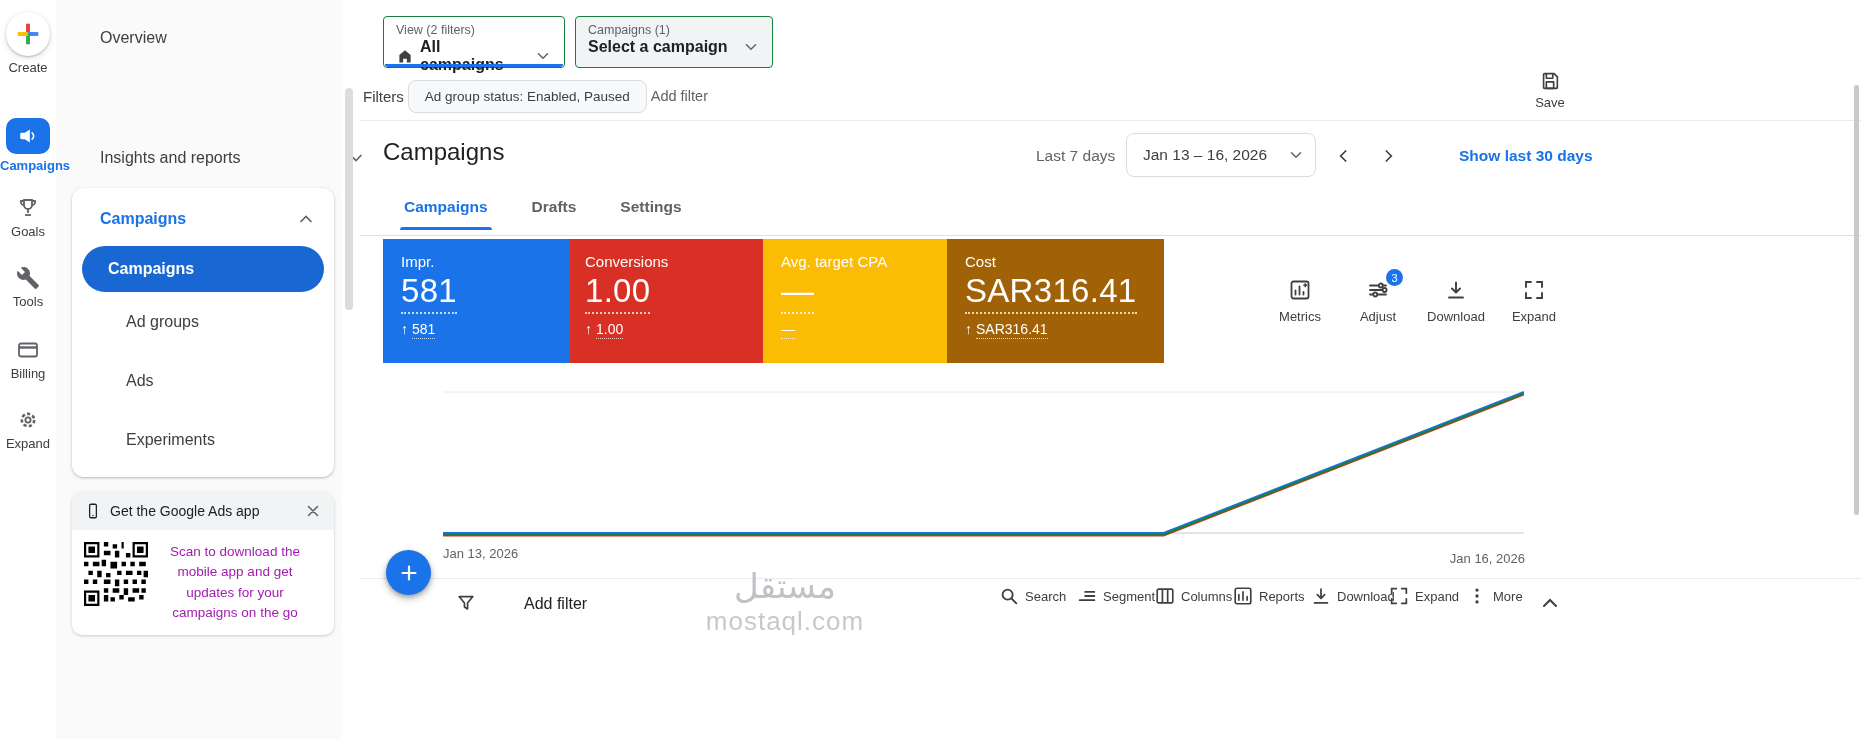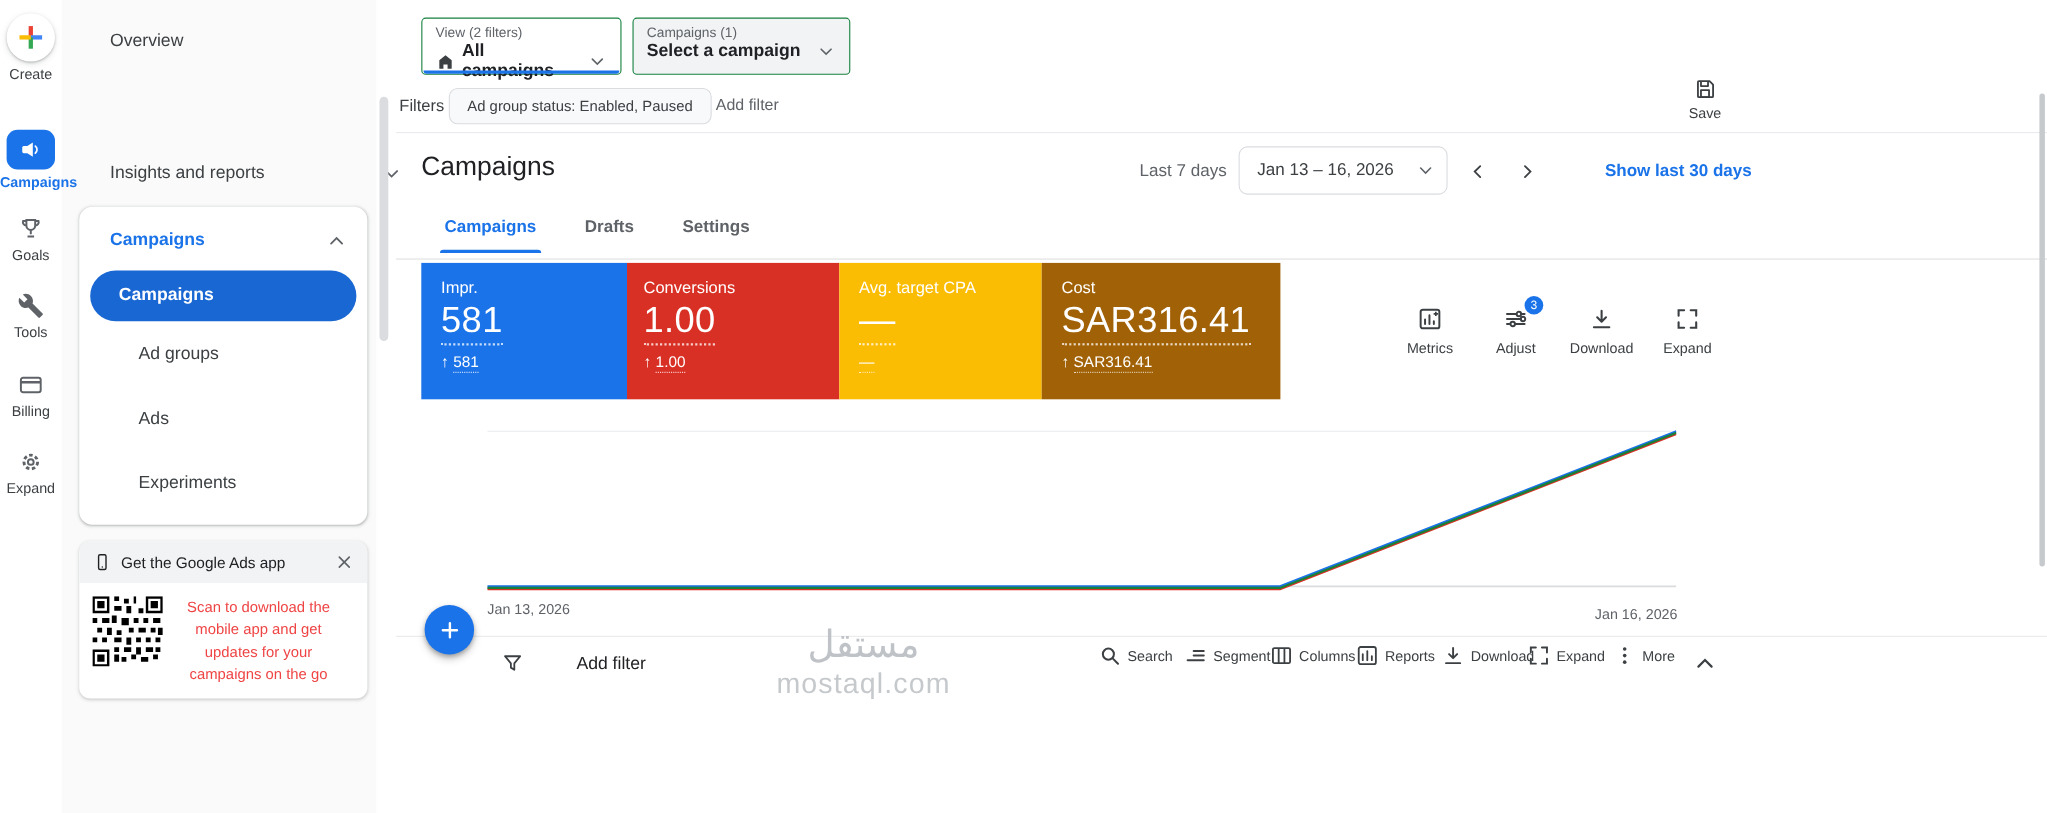--- a/index.html
+++ b/index.html
@@ -33,21 +33,21 @@
     padding:16px 18px 4px 28px;height:50px;color:#1a73e8;font-size:16px;font-weight:bold;cursor:pointer;}
   .nav-pill{margin:8px 10px 0;height:46px;border-radius:24px;background:#1967d2;color:#fff;
     font-size:16px;font-weight:bold;display:flex;align-items:center;padding-left:26px;cursor:pointer;}
   .nav-sub{height:59px;display:flex;align-items:center;padding-left:54px;font-size:16px;color:#3c4043;cursor:pointer;}
   .app-card{position:absolute;left:16px;top:492px;width:262px;background:#fff;border-radius:10px;
     box-shadow:0 1px 3px rgba(60,64,67,.25);overflow:hidden;}
   .app-card-header{display:flex;align-items:center;gap:8px;background:#f1f3f4;padding:10px 12px;
     font-size:14px;color:#202124;}
   .app-close{margin-left:auto;cursor:pointer;}
   .app-card-body{display:flex;gap:12px;padding:12px;}
-  .app-card-body p{font-size:13.5px;color:#ef4444;line-height:1.5;width:150px;}
+  .app-card-body p{font-size:13.5px;color:#a21caf;line-height:1.5;width:150px;}
   .side-scrollbar{position:absolute;left:345px;top:88px;width:8px;height:222px;background:#dadce0;border-radius:4px;z-index:4;cursor:grab;}
 
   
   .selbox{position:absolute;top:16px;height:52px;border:1px solid #15803d;border-radius:4px;background:#fff;
     padding:6px 12px 0;cursor:pointer;}
   .view-box{left:383px;width:182px;}
   .view-box::after{content:'';position:absolute;left:1px;right:1px;bottom:0;height:3px;background:#1a73e8;border-radius:0 0 7px 7px;}
   .camp-box{left:575px;width:198px;background:#f1f3f4;}
   .selbox .box-label{font-size:12.5px;color:#5f6368;}
   .selbox .box-row{display:flex;align-items:center;gap:6px;margin-top:1px;font-size:16px;font-weight:bold;color:#202124;}

